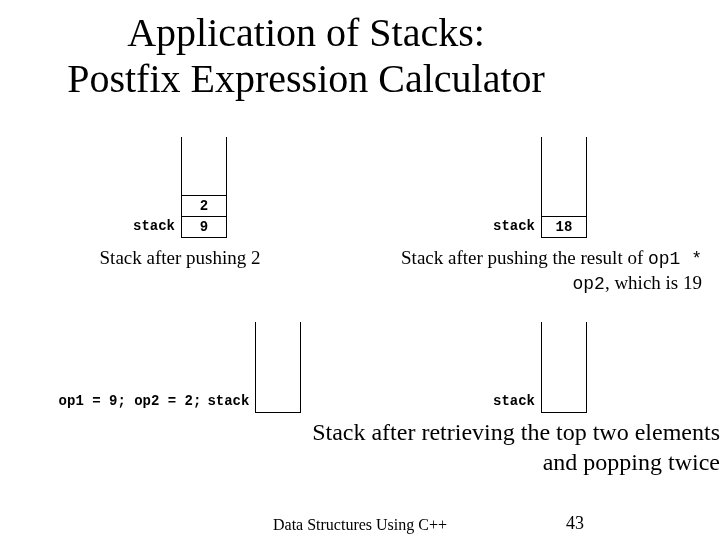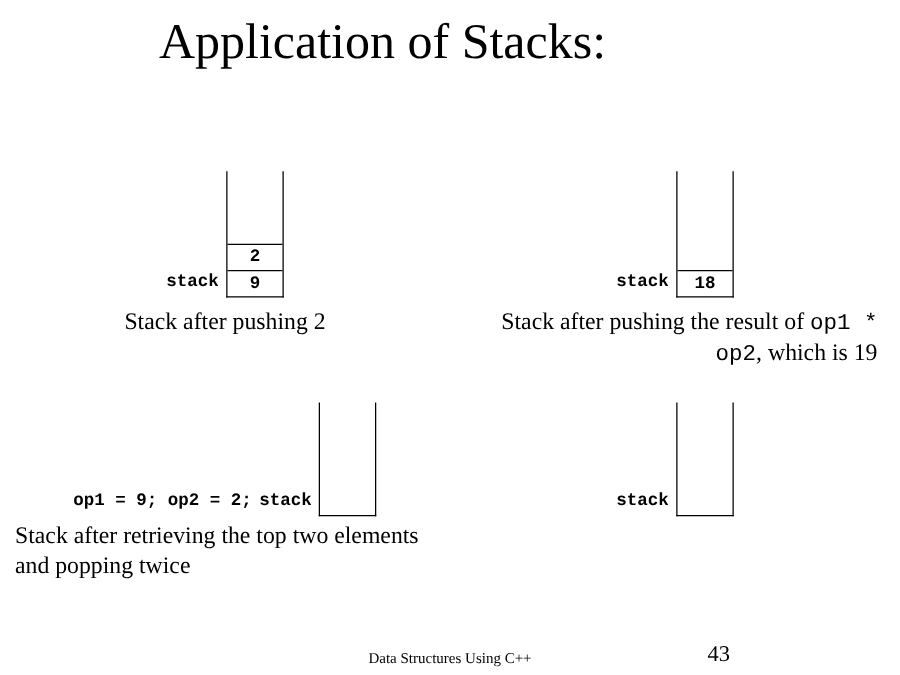--- a/index.html
+++ b/index.html
@@ -72,51 +72,53 @@
   }
   .caption {
     font-size: 19px;
     line-height: 1.25;
     padding: 8px 18px 0 18px;
   }
   .caption-left { text-align: center; }
   .caption-right { text-align: right; }
   .code { font-family: "Courier New", monospace; font-size: 18px; }
   .row2-caption {
-    font-size: 19px;
+    font-size: 24px;
     line-height: 1.25;
+    text-align: right;
   }
   .vars {
     font-family: "Courier New", monospace;
     font-size: 14px;
     font-weight: bold;
     margin-right: 6px;
     margin-bottom: 4px;
   }
   .footer {
     position: absolute;
     bottom: 6px;
     width: 720px;
-    font-size: 12px;
+    font-size: 16px;
     display: flex;
     justify-content: center;
   }
   .page-num {
     position: absolute;
     bottom: 6px;
     right: 28px;
     font-size: 18px;
   }
 </style>
 </head>
 <body>
 <div class="slide">
 
 <div class="title">
   <div>Application of Stacks:</div>
+  <div>Postfix Expression Calculator</div>
 </div>
 
 <div class="content">
 
   <div class="row">
     <div class="cell">
       <div class="stack-fig">
         <span class="stack-label">stack</span>
         <div class="stack-box">
           <div class="stack-cell">2</div>

